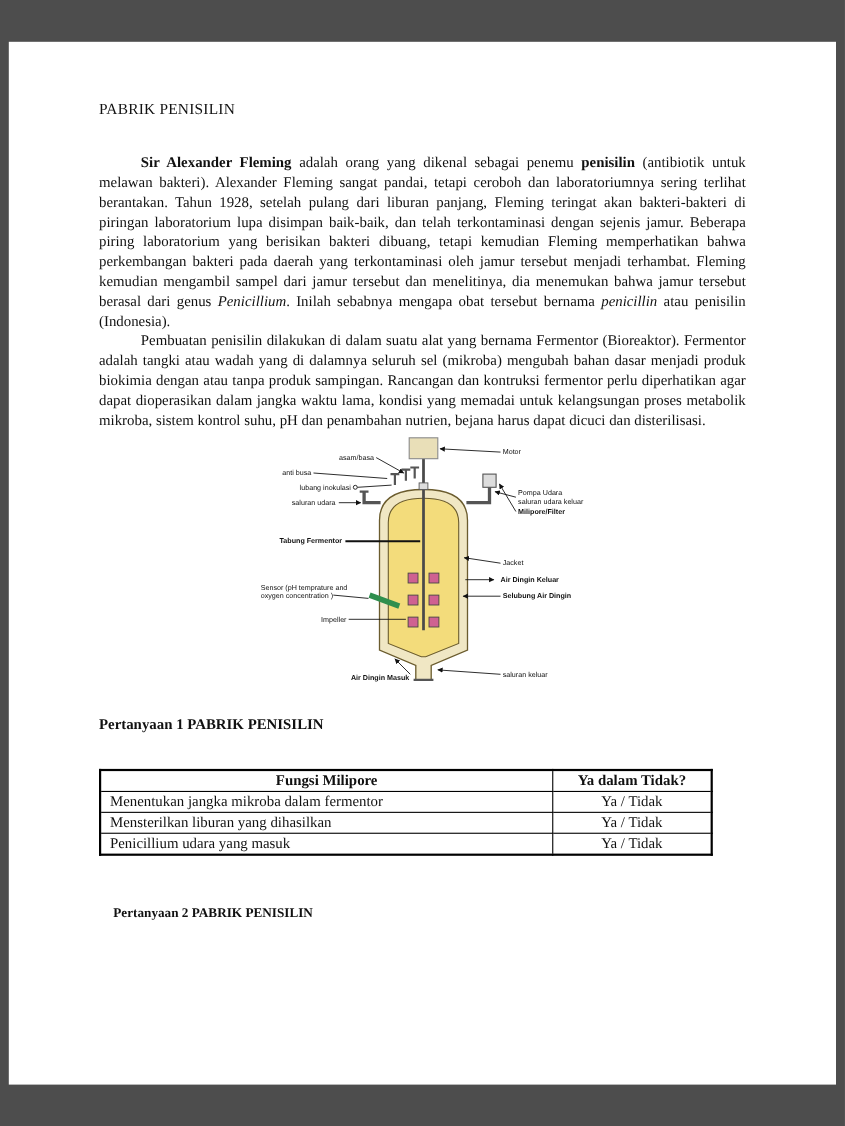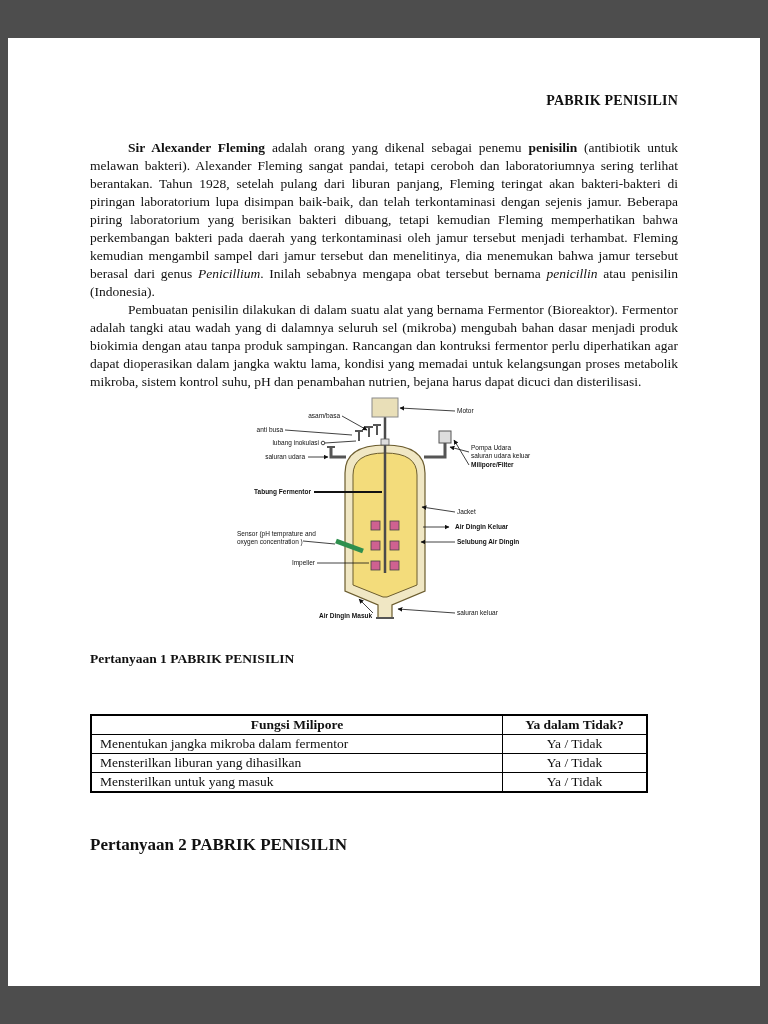--- a/index.html
+++ b/index.html
@@ -2,30 +2,30 @@
 <html><head>
 <meta charset="utf-8">
 <style>
   html,body{margin:0;padding:0;background:#4d4d4d;}
   .page{
     width:752px;height:948px;margin:38px auto;background:#ffffff;
     box-sizing:border-box;padding:55px 82px 0 82px;
     font-family:"Liberation Serif",serif;font-size:13.5px;color:#111;
     overflow:hidden;
   }
-  .doc-title{text-align:right;font-weight:bold;font-size:14px;margin:0 0 30px 0;letter-spacing:.2px;}
+  .doc-title{text-align:left;font-weight:normal;font-size:14px;margin:0 0 30px 0;letter-spacing:.2px;}
   .body-par{margin:0;text-align:justify;line-height:18px;text-indent:38px;}
   .diagram-wrap{margin:4px 0 0 145px;width:335px;height:235px;}
   .q-heading{font-weight:bold;margin:20px 0 0 0;line-height:18px;font-size:13.5px;}
   .q-intro{margin:0;text-align:justify;line-height:18px;}
-  table.milipore{border-collapse:collapse;width:558px;margin-top:46px;border:2px solid #000;}
+  table.milipore{border-collapse:collapse;width:558px;margin-top:31px;border:2px solid #000;}
   table.milipore th,table.milipore td{border:1px solid #000;padding:0 8px;line-height:18px;font-size:13.5px;}
   table.milipore th{font-weight:bold;text-align:center;}
   td.choice{text-align:center;}
-  .q2-heading{font-weight:bold;margin:43px 0 0 0;line-height:18px;font-size:17px;}
+  .q2-heading{font-weight:bold;margin:43px 0 0 13px;line-height:18px;font-size:12px;}
   svg text{font-family:"Liberation Sans",sans-serif;font-size:6.5px;fill:#111;}
   svg text.b{font-weight:bold;}
 </style>
 </head>
 <body>
 
 <div class="page">
 
   <h1 class="doc-title">PABRIK PENISILIN</h1>
 
@@ -128,21 +128,21 @@
     <tbody>
       <tr>
         <td>Menentukan jangka mikroba dalam fermentor</td>
         <td class="choice">Ya / Tidak</td>
       </tr>
       <tr>
         <td>Mensterilkan liburan yang dihasilkan</td>
         <td class="choice">Ya / Tidak</td>
       </tr>
       <tr>
-        <td>Mensterilkan untuk yang masuk</td>
+        <td>Penicillium udara yang masuk</td>
         <td class="choice">Ya / Tidak</td>
       </tr>
     </tbody>
   </table>
 
   <p class="q2-heading">Pertanyaan 2 PABRIK PENISILIN</p>
 
 </div>
 
 </body></html>

